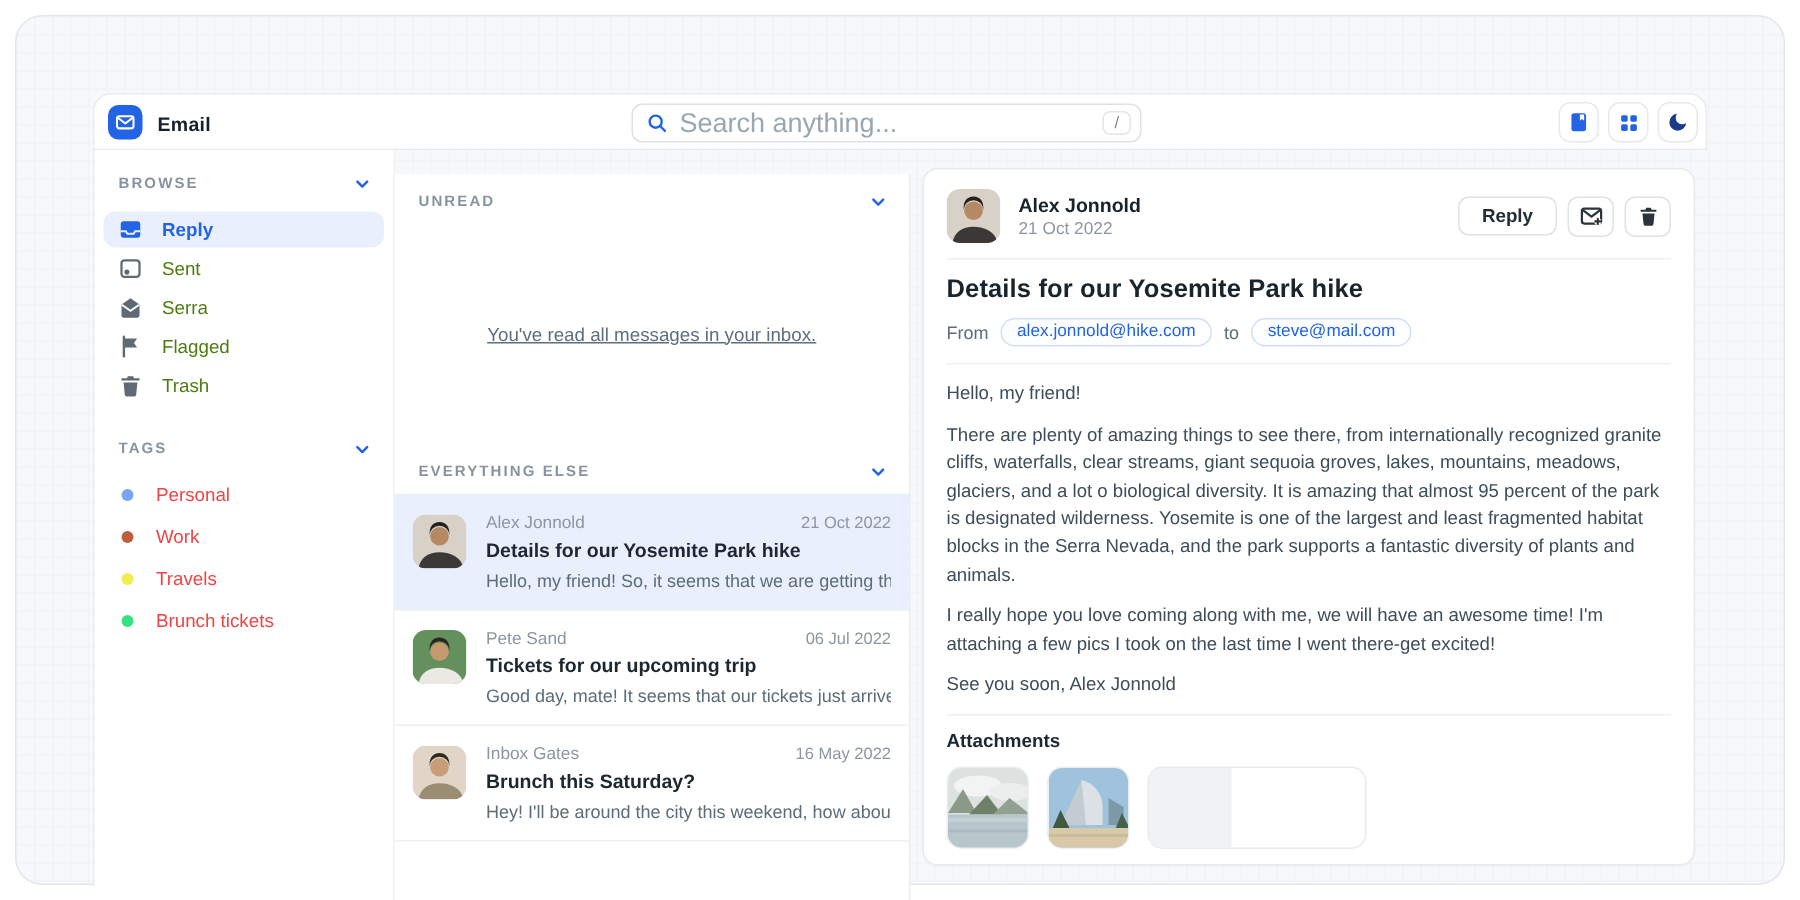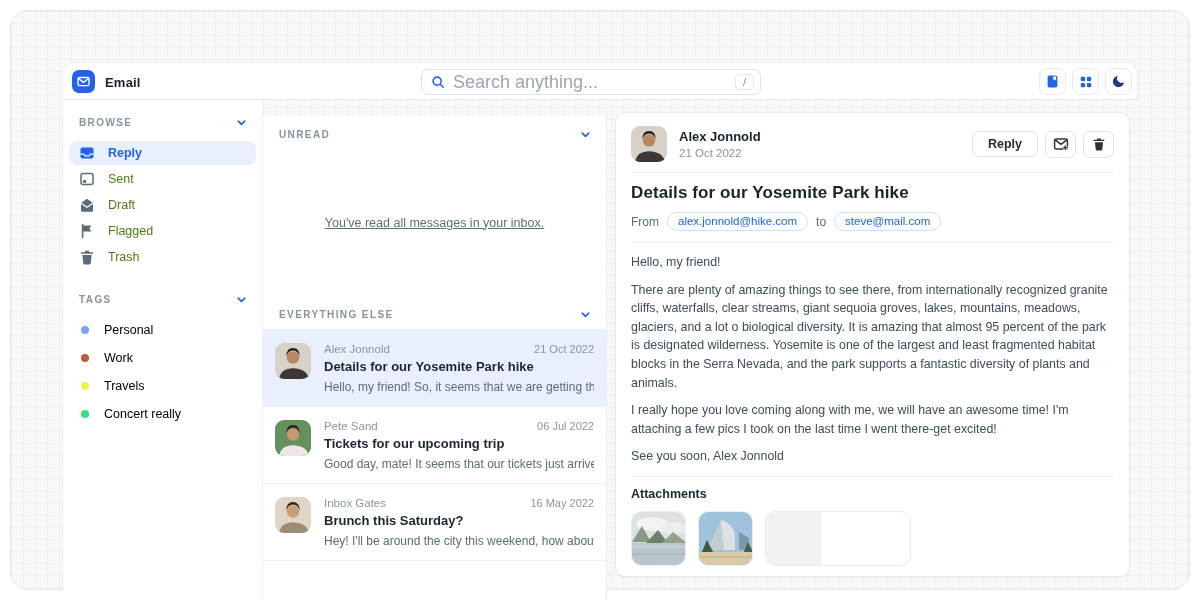--- a/index.html
+++ b/index.html
@@ -67,21 +67,21 @@
   .nav-item {
     display: flex; align-items: center; gap: 13px; padding: 4px 10px; margin: 2px 0;
     border-radius: 8px; font-size: 12.5px; color: #4d7c0f; cursor: pointer;
   }
   .nav-item .nv-icon { width: 16px; height: 16px; color: #5e6a74; display:flex; }
   .nav-item.selected { background: #e9effc; color: #2264e5; font-weight: 700; }
   .nav-item.selected .nv-icon { color: #2264e5; }
   .tag-list { padding: 2px 6px; }
   .tag-item {
     display: flex; align-items: center; gap: 15px; padding: 7px 10px 7px 12px;
-    font-size: 12.5px; color: #000000; cursor: pointer;
+    font-size: 12.5px; color: #ef4444; cursor: pointer;
   }
   .tag-dot { width: 8px; height: 8px; border-radius: 50%; }
   
   .mid-col {
     position: absolute; left: 262px; top: 116px; width: 345px; height: 491px;
     background: #fff; border-left: 1px solid #eff1f3; border-right: 1px solid #e9ecef;
     z-index: 2; display: flex; flex-direction: column;
   }
   .mid-col .section-head { padding: 12px 14px 8px 16px; }
   .empty-zone { height: 147px; display:flex; align-items:center; justify-content:center; }
@@ -224,21 +224,21 @@
         </span>
         <span>Sent</span>
       </div>
       <div class="nav-item">
         <span class="nv-icon">
           <svg width="16" height="16" viewBox="0 0 16 16">
             <path d="M8 1.8 14 6v7.2c0 .9-.7 1.6-1.6 1.6H3.6c-.9 0-1.6-.7-1.6-1.6V6z" fill="currentColor"></path>
             <path d="M2.2 6.2 8 10.2l5.8-4" fill="none" stroke="#fff" stroke-width="1.2"></path>
           </svg>
         </span>
-        <span>Draft</span>
+        <span>Serra</span>
       </div>
       <div class="nav-item">
         <span class="nv-icon">
           <svg width="16" height="16" viewBox="0 0 16 16">
             <path d="M3.6 1.5v13" stroke="currentColor" stroke-width="1.6" stroke-linecap="round"></path>
             <path d="M3.6 2.6h8.8l-2.1 3 2.1 3H3.6z" fill="currentColor"></path>
           </svg>
         </span>
         <span>Flagged</span>
       </div>
@@ -269,21 +269,21 @@
       <div class="tag-item">
         <span class="tag-dot" style="background: rgb(192, 91, 62);"></span>
         <span>Work</span>
       </div>
       <div class="tag-item">
         <span class="tag-dot" style="background: rgb(242, 238, 78);"></span>
         <span>Travels</span>
       </div>
       <div class="tag-item">
         <span class="tag-dot" style="background: rgb(53, 226, 127);"></span>
-        <span>Concert really</span>
+        <span>Brunch tickets</span>
       </div>
     </div>
 </div>
 
 <div class="mid-col">
   <div class="section-head">
     <span class="section-label">UNREAD</span>
     <span style="display:flex">
       <svg width="13" height="13" viewBox="0 0 14 14">
           <path d="M3.5 5.5 7 9l3.5-3.5" fill="none" stroke="#2264e5" stroke-width="1.8" stroke-linecap="round" stroke-linejoin="round"></path>

